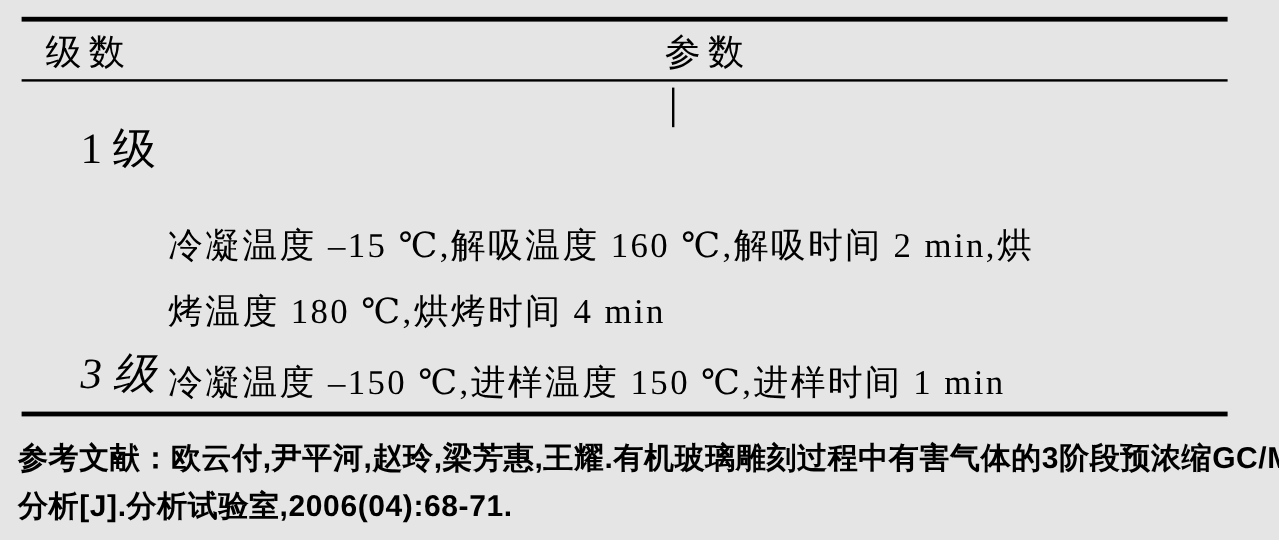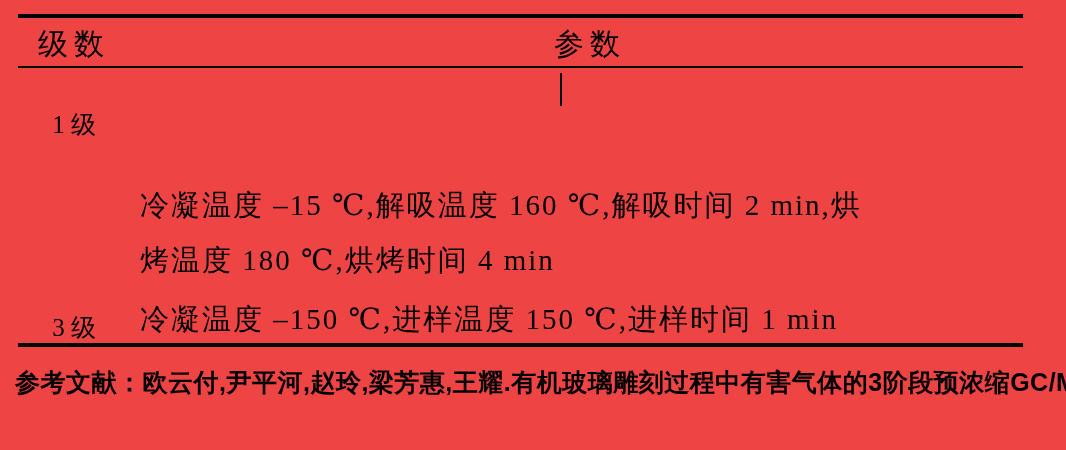--- a/index.html
+++ b/index.html
@@ -1,20 +1,20 @@
 <!DOCTYPE html>
 <html><head>
 <meta charset="utf-8">
 <style>
   html, body { margin: 0; padding: 0; background: #ffffff; }
   .page {
     position: relative;
     width: 1066px;
     height: 450px;
-    background: #ef4444;
+    background: #e5e5e5;
     overflow: hidden;
     font-family: "Liberation Serif", "DejaVu Serif", serif;
     color: #000000;
   }
   .rule { position: absolute; left: 18px; width: 1005px; background: #000000; }
   .rule-top    { top: 14px;  height: 4px; }
   .rule-mid    { top: 66px;  height: 2px; }
   .rule-bottom { top: 343px; height: 4px; }
 
   .hdr {
@@ -29,27 +29,27 @@
   }
   .hdr-level { left: 18px;  width: 112px; }
   .hdr-param { left: 145px; width: 890px; font-family: Liberation Serif, serif; }
 
   .row-label {
     position: absolute;
     left: 18px;
     width: 112px;
     height: 55px;
     line-height: 55px;
-    font-size: 25px;
-    text-align: center;
+    font-size: 36px;
+    text-align: right;
     white-space: nowrap;
   }
   .lbl-1 { top: 97px; }
   .lbl-2 { top: 209px; }
-  .lbl-3 { top: 300px; }
+  .lbl-3 { top: 284px; font-style: italic; }
 
   .param-block {
     position: absolute;
     left: 140px;
     width: 880px;
     font-size: 29px;
     line-height: 55px;
     letter-spacing: 2px;
     white-space: nowrap;
   }
@@ -106,15 +106,16 @@
   <div class="param-block pb-3">
     <div class="param-line">冷凝温度 –150 ℃,进样温度 150 ℃,进样时间 1 min</div>
   </div>
 
   <div class="rule rule-bottom"></div>
 
   <div class="caret"></div>
 
   <div class="reference">
     <div class="ref-line">参考文献：欧云付,尹平河,赵玲,梁芳惠,王耀.有机玻璃雕刻过程中有害气体的3阶段预浓缩GC/MS</div>
+    <div class="ref-line">分析[J].分析试验室,2006(04):68-71.</div>
   </div>
 
 </div>
 
 </body></html>

